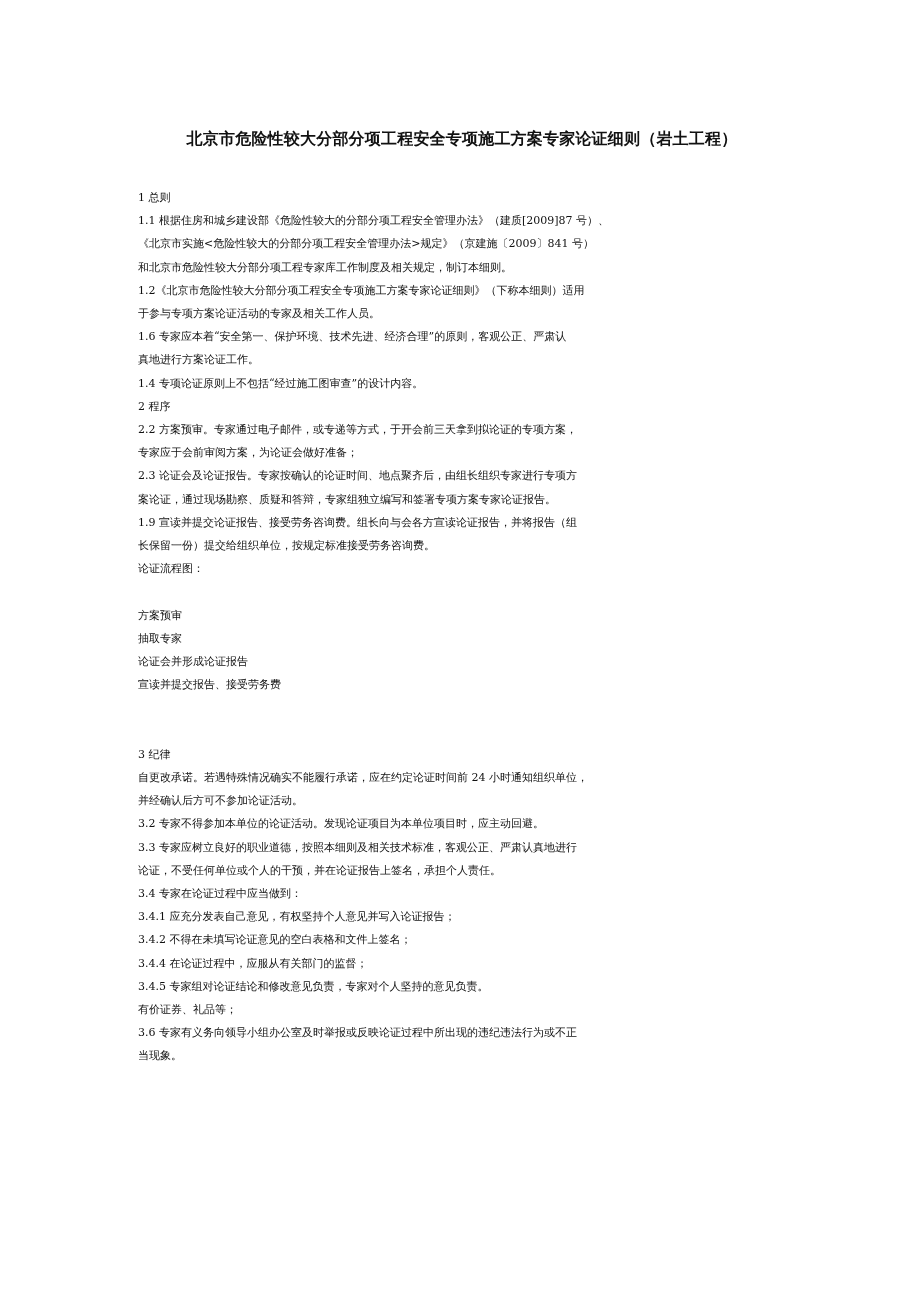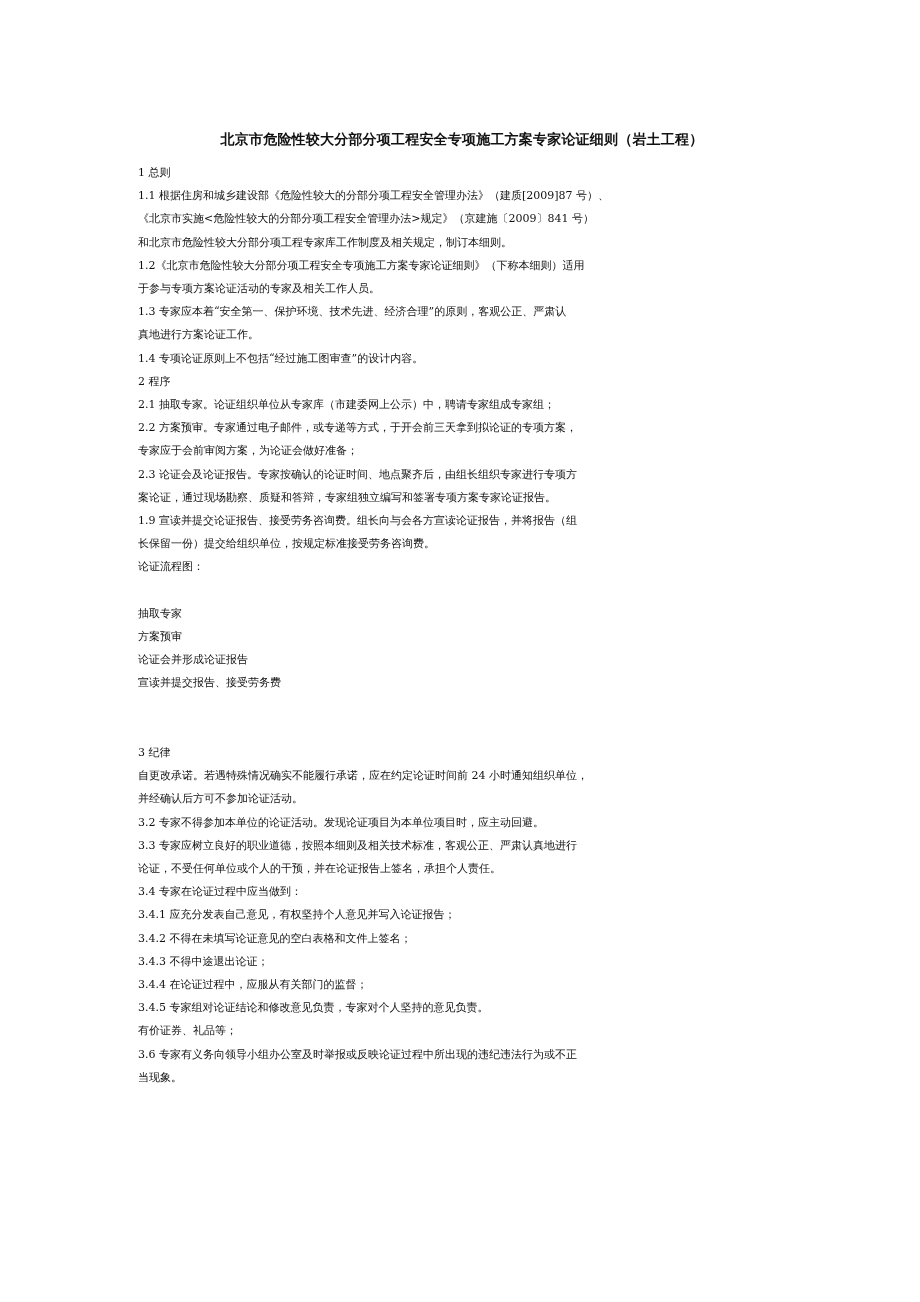--- a/index.html
+++ b/index.html
@@ -17,25 +17,25 @@
     }
     .page {
       position: absolute;
       left: 138px;
       top: 128px;
       width: 648px;
     }
     .title {
       font-family: "DejaVu Sans", "Liberation Sans", sans-serif;
       font-weight: bold;
-      font-size: 14px;
+      font-size: 16px;
       text-align: center;
       line-height: 22px;
       height: 22px;
-      margin: 0 0 11px 0;
+      margin: 0 0 36px 0;
       letter-spacing: 0.2px;
       white-space: nowrap;
     }
     .line {
       font-size: 11px;
       line-height: 23.2px;
       white-space: nowrap;
       margin: 0;
     }
     .spacer-1 { height: 23.2px; }
@@ -53,50 +53,47 @@
     <div>
       <div class="line">1.1 根据住房和城乡建设部《危险性较大的分部分项工程安全管理办法》（建质[2009]87 号）、</div>
       <div class="line">《北京市实施&lt;危险性较大的分部分项工程安全管理办法&gt;规定》（京建施〔2009〕841 号）</div>
       <div class="line">和北京市危险性较大分部分项工程专家库工作制度及相关规定，制订本细则。</div>
     </div>
     <div>
       <div class="line">1.2《北京市危险性较大分部分项工程安全专项施工方案专家论证细则》（下称本细则）适用</div>
       <div class="line">于参与专项方案论证活动的专家及相关工作人员。</div>
     </div>
     <div>
-      <div class="line">1.3 专家应本着“安全第一、保护环境、技术先进、经济合理”的原则，客观公正、严肃认</div>
+      <div class="line">1.6 专家应本着“安全第一、保护环境、技术先进、经济合理”的原则，客观公正、严肃认</div>
       <div class="line">真地进行方案论证工作。</div>
     </div>
     <div>
       <div class="line">1.4 专项论证原则上不包括“经过施工图审查”的设计内容。</div>
     </div>
   </div>
 
   <div>
     <div class="line">2 程序</div>
-    <div>
-      <div class="line">2.1 抽取专家。论证组织单位从专家库（市建委网上公示）中，聘请专家组成专家组；</div>
-    </div>
     <div>
       <div class="line">2.2 方案预审。专家通过电子邮件，或专递等方式，于开会前三天拿到拟论证的专项方案，</div>
       <div class="line">专家应于会前审阅方案，为论证会做好准备；</div>
     </div>
     <div>
       <div class="line">2.3 论证会及论证报告。专家按确认的论证时间、地点聚齐后，由组长组织专家进行专项方</div>
       <div class="line">案论证，通过现场勘察、质疑和答辩，专家组独立编写和签署专项方案专家论证报告。</div>
     </div>
     <div>
       <div class="line">1.9 宣读并提交论证报告、接受劳务咨询费。组长向与会各方宣读论证报告，并将报告（组</div>
       <div class="line">长保留一份）提交给组织单位，按规定标准接受劳务咨询费。</div>
     </div>
     <div class="line">论证流程图：</div>
     <div class="spacer-1"></div>
     <div class="flow-block">
+      <div class="line">方案预审</div>
       <div class="line">抽取专家</div>
-      <div class="line">方案预审</div>
       <div class="line">论证会并形成论证报告</div>
       <div class="line">宣读并提交报告、接受劳务费</div>
     </div>
     <div class="spacer-2"></div>
   </div>
 
   <div>
     <div class="line">3 纪律</div>
     <div>
       <div class="line">自更改承诺。若遇特殊情况确实不能履行承诺，应在约定论证时间前 24 小时通知组织单位，</div>
@@ -112,23 +109,20 @@
     <div>
       <div class="line">3.4 专家在论证过程中应当做到：</div>
     </div>
     <div>
       <div class="line">3.4.1 应充分发表自己意见，有权坚持个人意见并写入论证报告；</div>
     </div>
     <div>
       <div class="line">3.4.2 不得在未填写论证意见的空白表格和文件上签名；</div>
     </div>
     <div>
-      <div class="line">3.4.3 不得中途退出论证；</div>
-    </div>
-    <div>
       <div class="line">3.4.4 在论证过程中，应服从有关部门的监督；</div>
     </div>
     <div>
       <div class="line">3.4.5 专家组对论证结论和修改意见负责，专家对个人坚持的意见负责。</div>
     </div>
     <div>
       <div class="line">有价证券、礼品等；</div>
     </div>
     <div>
       <div class="line">3.6 专家有义务向领导小组办公室及时举报或反映论证过程中所出现的违纪违法行为或不正</div>

